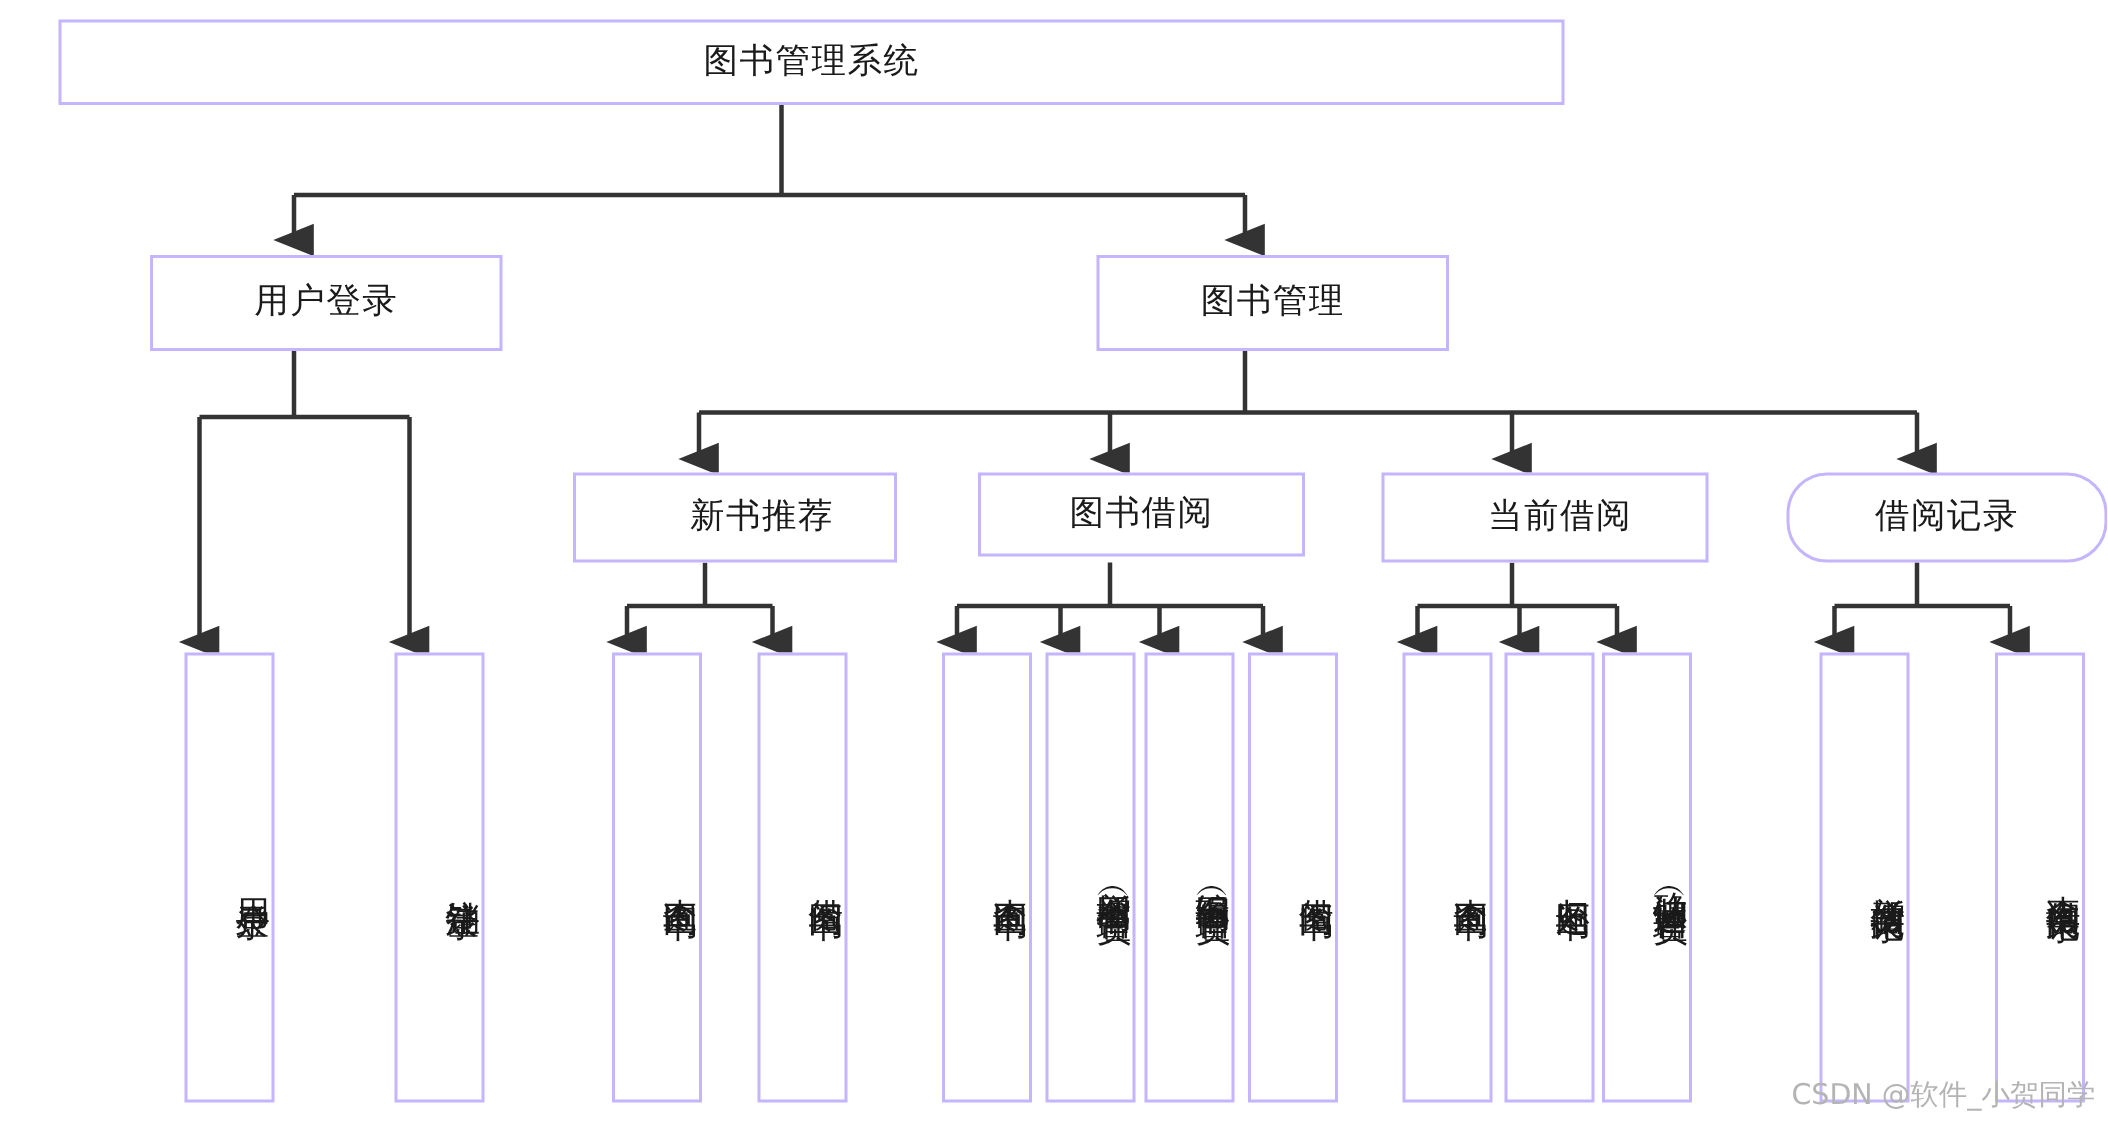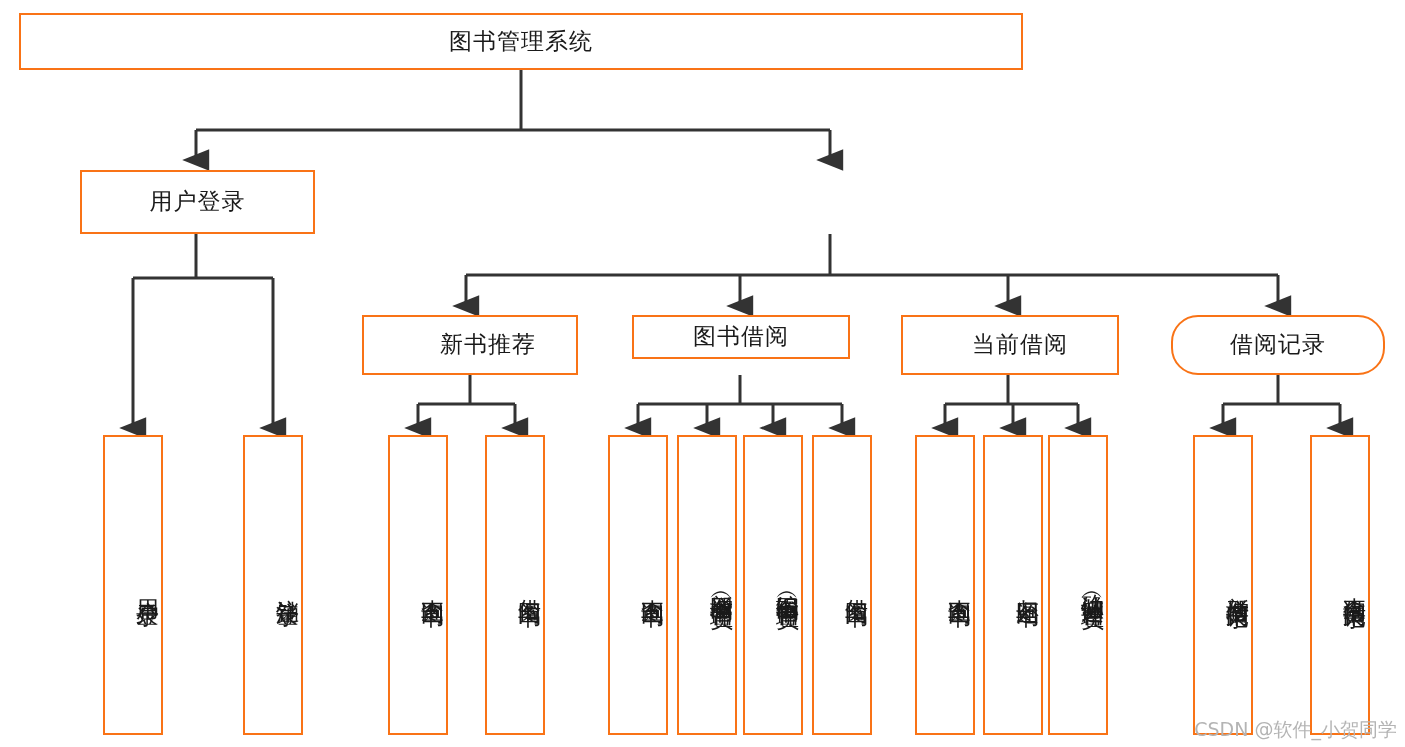--- a/index.html
+++ b/index.html
@@ -21,27 +21,28 @@
   #diagram-svg {
     position: absolute;
     left: 0;
     top: 0;
     width: 1405px;
     height: 747px;
   }
   .node {
     position: absolute;
     box-sizing: border-box;
-    border: 2px solid #f97316;
+    border: 2px solid #c4b5fd;
     background: #ffffff;
     display: flex;
     align-items: center;
     justify-content: center;
     color: #1a1a1a;
     z-index: 2;
+    margin-left: 20px;
   }
   .node-h {
     font-size: 23px;
     letter-spacing: 1px;
     line-height: 1.2;
   }
   .node-v {
     writing-mode: vertical-rl;
     text-orientation: upright;
     font-size: 23px;
@@ -123,25 +124,28 @@
     </g>
   </svg>
 
   <div class="node node-h" style="left:19px; top:13px; width:1004px; height:57px;">
     <span>图书管理系统</span>
   </div>
 
   <div class="node node-h" style="left:80px; top:170px; width:235px; height:64px;">
     <span>用户登录</span>
   </div>
+  <div class="node node-h" style="left:711px; top:170px; width:235px; height:64px;">
+    <span>图书管理</span>
+  </div>
 
   <div class="node node-h" style="left:362px; top:315px; width:216px; height:60px;padding-left:36px;">
     <span>新书推荐</span>
   </div>
-  <div class="node node-h" style="left:632px; top:315px; width:218px; height:44px;align-items:center;">
+  <div class="node node-h" style="left:632px; top:315px; width:218px; height:56px;align-items:center;">
     <span>图书借阅</span>
   </div>
   <div class="node node-h" style="left:901px; top:315px; width:218px; height:60px;padding-left:20px;">
     <span>当前借阅</span>
   </div>
   <div class="node node-h" style="left:1171px; top:315px; width:214px; height:60px;border-radius:27px;">
     <span>借阅记录</span>
   </div>
 
   <div class="node node-v" style="left:103px; top:435px; width:60px; height:300px;">

